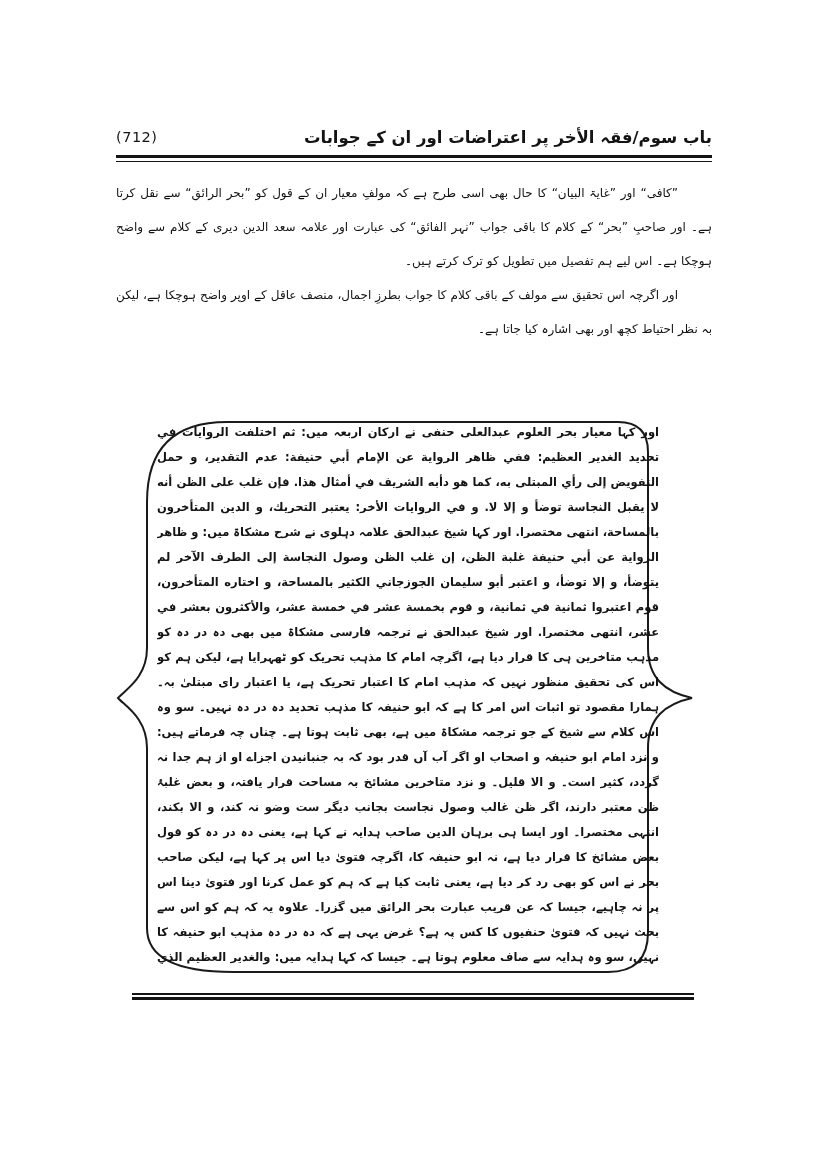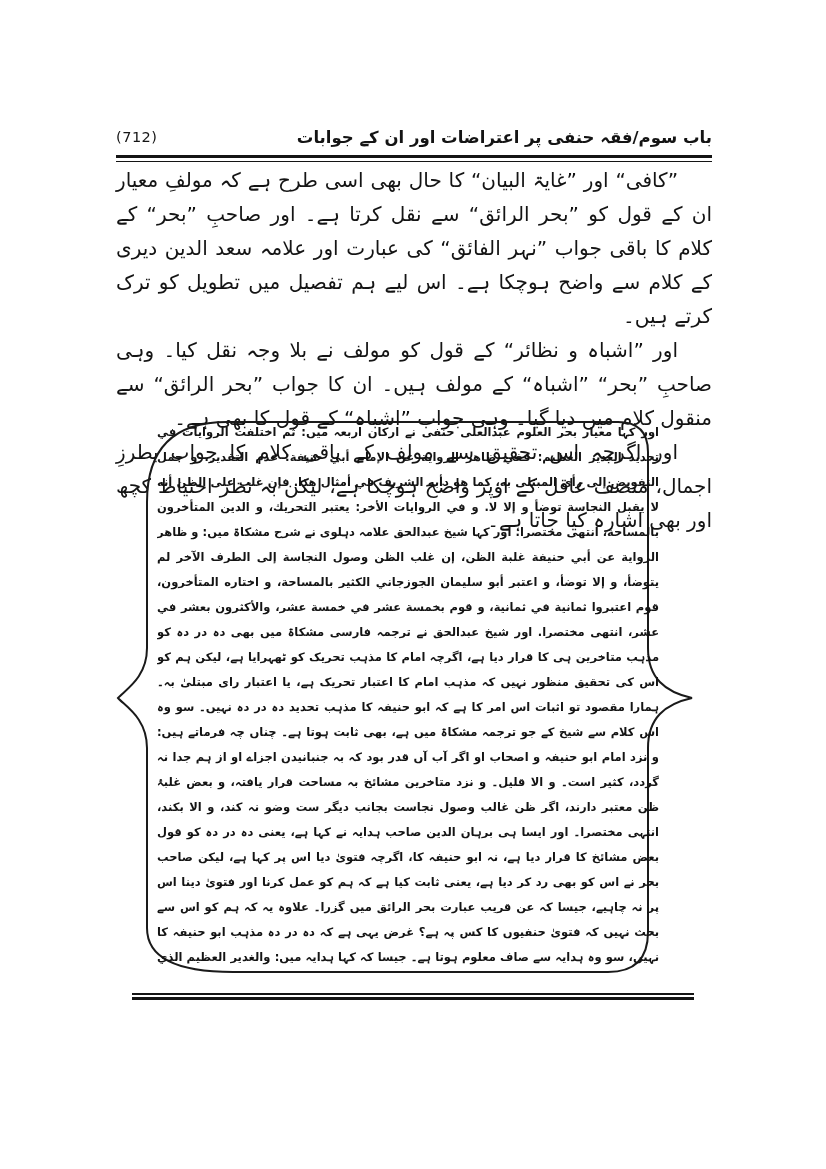--- a/index.html
+++ b/index.html
@@ -50,26 +50,26 @@
     width: 596px;
   }
   .rule-top-wrap { top: 155px; }
   .rule-bottom-wrap { top: 993px; left: 132px; width: 562px; }
   .rule-thick { height: 3px; background: #141414; }
   .rule-thin  { height: 1.5px; background: #141414; }
   .rule-gap   { height: 2.5px; }
   
   .main-text {
     position: absolute;
-    top: 163px;
+    top: 176px;
     left: 116px;
     width: 596px;
     direction: rtl;
     text-align: justify;
-    font-size: 20px;
+    font-size: 12px;
     line-height: 34px;
   }
   .main-text p {
     margin: 0;
     text-indent: 34px;
   }
   
   .quote-box {
     position: absolute;
     top: 410px;
@@ -99,33 +99,32 @@
   .ur-intro  { font-weight: bold; }
   .ar-quote  { font-weight: bold; }
   .ur-body   { font-weight: bold; }
 </style>
 </head>
 <body>
 
 <div class="page">
 
   <div class="header">
-    <div class="chapter-title">باب سوم/فقہ حنفی پر اعتراضات اور ان کے جوابات</div>
+    <div class="chapter-title">باب سوم/فقہ الأخر پر اعتراضات اور ان کے جوابات</div>
     <div class="page-number">(712)</div>
   </div>
 
   <div class="rule-wrap rule-top-wrap">
     <div class="rule-thick"></div>
     <div class="rule-gap"></div>
     <div class="rule-thin"></div>
   </div>
 
   <div class="main-text">
     <p>”کافی“ اور ”غایۃ البیان“ کا حال بھی اسی طرح ہے کہ مولفِ معیار ان کے قول کو ”بحر الرائق“ سے نقل کرتا ہے۔ اور صاحبِ ”بحر“ کے کلام کا باقی جواب ”نہر الفائق“ کی عبارت اور علامہ سعد الدین دیری کے کلام سے واضح ہوچکا ہے۔ اس لیے ہم تفصیل میں تطویل کو ترک کرتے ہیں۔</p>
-    <p>اور ”اشباہ و نظائر“ کے قول کو مولف نے بلا وجہ نقل کیا۔ وہی صاحبِ ”بحر“ ”اشباہ“ کے مولف ہیں۔ ان کا جواب ”بحر الرائق“ سے منقول کلام میں دیا گیا۔ وہی جواب ”اشباہ“ کے قول کا بھی ہے۔</p>
     <p>اور اگرچہ اس تحقیق سے مولف کے باقی کلام کا جواب بطرزِ اجمال، منصف عاقل کے اوپر واضح ہوچکا ہے، لیکن بہ نظر احتیاط کچھ اور بھی اشارہ کیا جاتا ہے۔</p>
   </div>
 
   <div class="quote-box">
 
     <svg class="quote-frame-svg" viewBox="0 0 600 582" xmlns="http://www.w3.org/2000/svg">
       <path d="M 114 12
                L 505 12
                Q 535 12 535 42
                L 535 238

